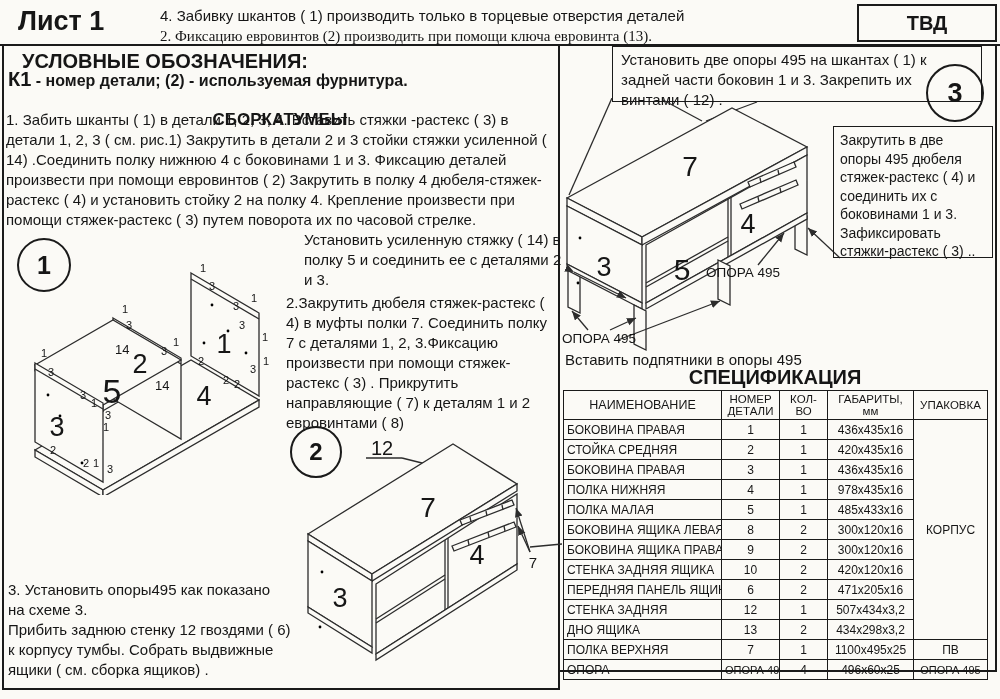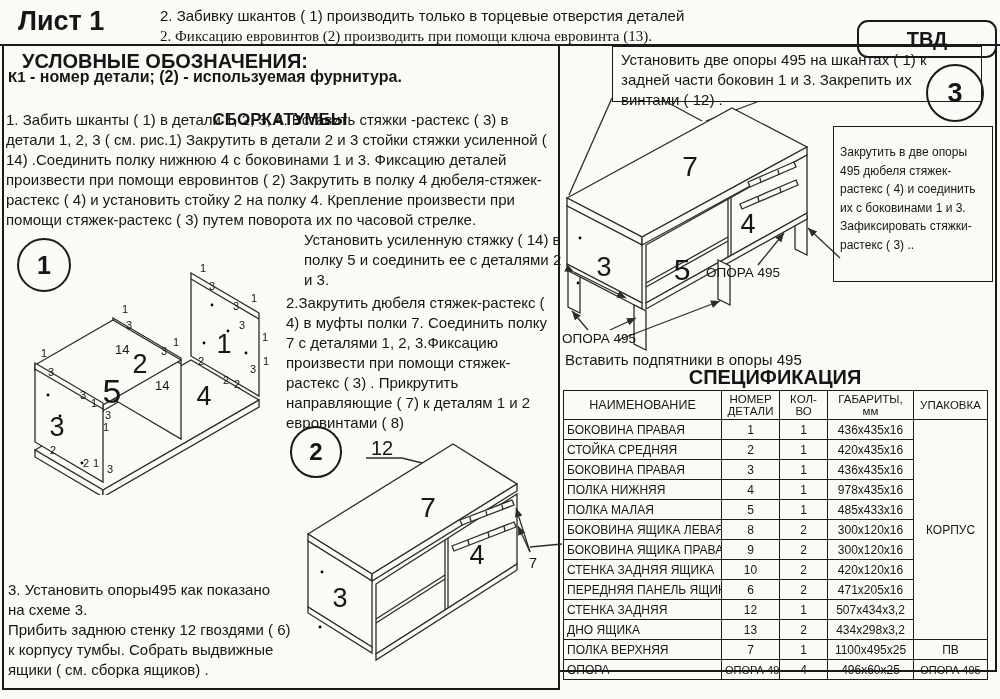--- a/index.html
+++ b/index.html
@@ -23,34 +23,34 @@
   svg text{font-family:"Liberation Sans","DejaVu Sans",sans-serif;fill:#161616;}
   svg .ln{stroke:#2c2c2c;stroke-width:1.3;fill:none;}
   svg .face{stroke:#2c2c2c;stroke-width:1.3;fill:#fbfaf6;}
   svg .mk{font-size:11px;}
   svg .big{font-size:27px;}
 </style>
 </head>
 <body>
 
 <div class="abs b" style="left:18px;top:6px;font-size:27px;">Лист 1</div>
-<div class="abs t15" style="left:160px;top:6px;width:650px;">2. Забивку шкантов  ( 1)   производить только в торцевые отверстия деталей</div>
+<div class="abs t15" style="left:160px;top:6px;width:650px;">4. Забивку шкантов  ( 1)   производить только в торцевые отверстия деталей</div>
 <div class="abs t15" style="left:160px;top:26px;width:680px;font-family:Liberation Serif, serif;">2. Фиксацию евровинтов (2) производить при помощи ключа евровинта (13).</div>
-<div class="abs callout" style="left:857px;top:20px;width:136px;height:34px;display:flex;align-items:center;justify-content:center;font-size:20px;font-weight:bold;border-radius:11px;">ТВД</div>
+<div class="abs callout" style="left:857px;top:4px;width:136px;height:34px;display:flex;align-items:center;justify-content:center;font-size:20px;font-weight:bold;">ТВД</div>
 
 <div class="abs line" style="left:0px;top:44px;width:1000px;height:2px;"></div>
 <div class="abs line" style="left:2px;top:44px;width:2px;height:646px;"></div>
 <div class="abs line" style="left:558px;top:44px;width:2px;height:646px;"></div>
 <div class="abs line" style="left:995px;top:44px;width:2px;height:628px;"></div>
 <div class="abs line" style="left:2px;top:688px;width:558px;height:2px;"></div>
 <div class="abs line" style="left:558px;top:670px;width:439px;height:2px;"></div>
 
 <div class="abs b" style="left:22px;top:50px;font-size:20px;">УСЛОВНЫЕ ОБОЗНАЧЕНИЯ:</div>
 <div class="abs" style="left:8px;top:68px;width:545px;">
-  <span class="b" style="font-size:15px;">К1</span><span class="b" style="font-size:16px;"> - номер детали;  (2) - используемая фурнитура.</span>
+  <span class="b" style="font-size:20px;">К1</span><span class="b" style="font-size:16px;"> - номер детали;  (2) - используемая фурнитура.</span>
 </div>
 <div class="abs b" style="left:0;top:90px;width:560px;text-align:center;font-size:17px;margin-top:20px;">СБОРКАТУМБЫ</div>
 <div class="abs t15" style="left:6px;top:110px;width:550px;">1. Забить шканты   ( 1)    в детали 1, 2, 3, 4. Вставить стяжки -растекс   ( 3)   в детали 1, 2, 3   ( см. рис.1)   Закрутить в детали 2 и 3 стойки стяжки усиленной ( 14)   .Соединить полку нижнюю 4 с боковинами 1 и 3. Фиксацию деталей произвести при помощи евровинтов   ( 2)   Закрутить в полку 4 дюбеля-стяжек-растекс   ( 4)    и установить стойку 2 на полку 4. Крепление произвести при помощи стяжек-растекс   ( 3)    путем поворота их по часовой стрелке.</div>
 
 <div class="abs circle" style="left:17px;top:238px;width:50px;height:50px;font-size:25px;">1</div>
 
 <svg class="abs" style="left:12px;top:233px;" width="270" height="262" viewBox="0 0 270 262">
 
   <polygon class="face" points="179,40 247,80 247,163 179,123"></polygon>
   <line class="ln" x1="179" y1="46" x2="247" y2="86"></line>
@@ -217,21 +217,21 @@
   <line class="ln" x1="282" y1="160" x2="250" y2="130" marker-end="url(#ar3)"></line>
 
   <text style="font-size:28px;" x="132" y="78" text-anchor="middle">7</text>
   <text class="big" x="46" y="178" text-anchor="middle">3</text>
   <text style="font-size:30px;" x="124" y="182" text-anchor="middle">5</text>
   <text class="big" x="190" y="135" text-anchor="middle">4</text>
   <text style="font-size:13.5px;" x="4" y="245">ОПОРА 495</text>
   <text style="font-size:13.5px;" x="148" y="179">ОПОРА 495</text>
 </svg>
 
-<div class="abs callout" style="left:833px;top:126px;width:146px;height:122px;padding:16px 6px;border-width:1.5px;font-size:12px;line-height:18.5px;">Закрутить в две опоры 495 дюбеля стяжек-растекс  ( 4) и соединить их с боковинами 1 и 3. Зафиксировать стяжки-растекс  ( 3)  ..</div>
+<div class="abs callout" style="left:833px;top:126px;width:146px;height:122px;padding:4px 6px;border-width:1.5px;font-size:14px;line-height:18.5px;">Закрутить в две опоры 495 дюбеля стяжек-растекс  ( 4) и соединить их с боковинами 1 и 3. Зафиксировать стяжки-растекс  ( 3)  ..</div>
 
 <div class="abs t15" style="left:565px;top:350px;">Вставить подпятники в опоры 495</div>
 <div class="abs b" style="left:563px;top:366px;width:424px;text-align:center;font-size:20px;">СПЕЦИФИКАЦИЯ</div>
 
 <div class="abs" style="left:563px;top:390px;">
 <table class="spec">
   <colgroup>
         <col style="width:158px">
         <col style="width:58px">
         <col style="width:48px">

